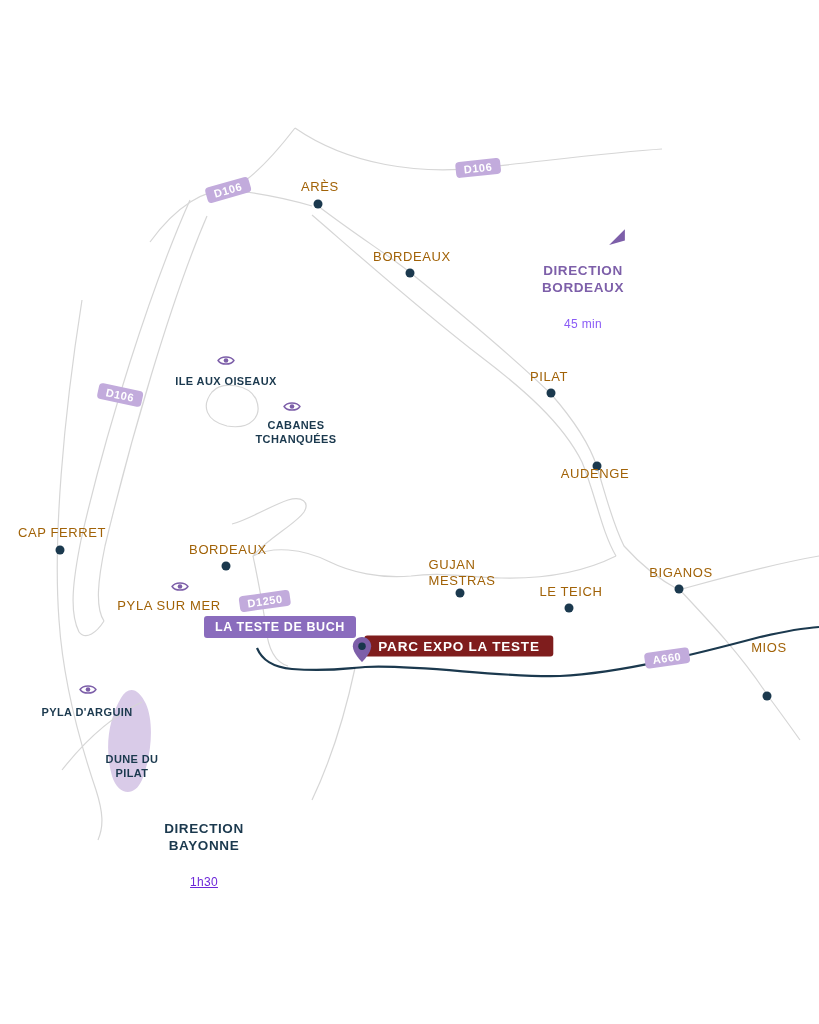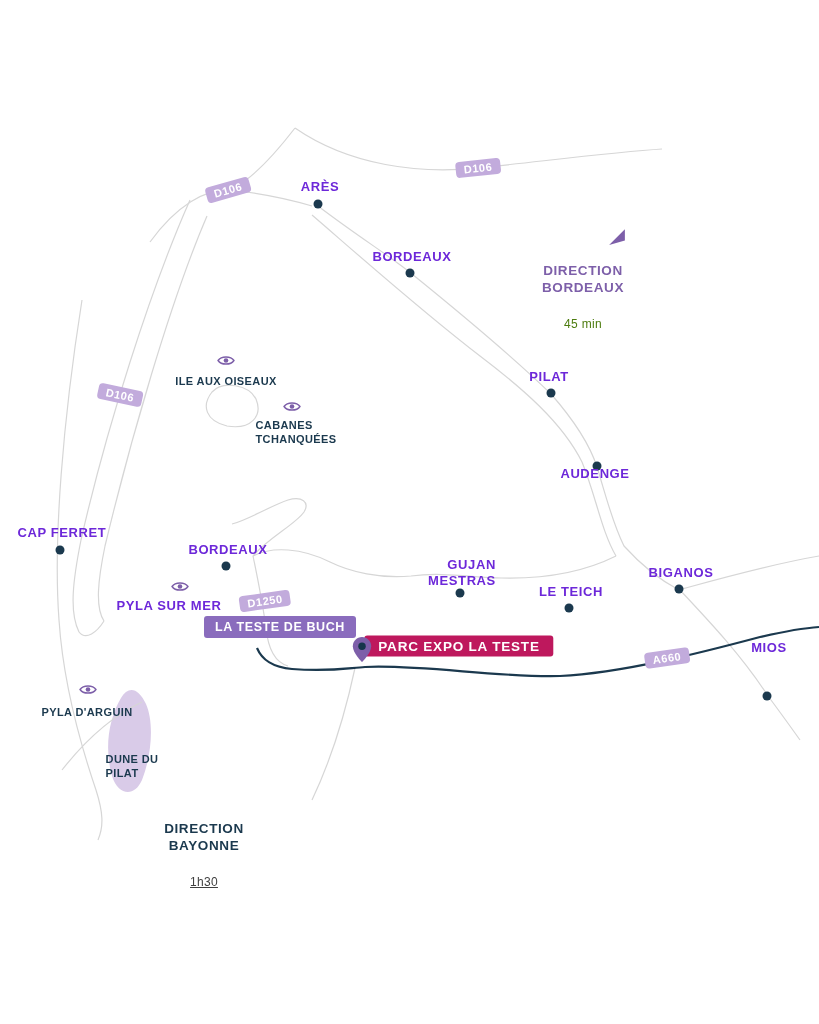--- a/index.html
+++ b/index.html
@@ -11,43 +11,44 @@
     overflow: hidden;
     font-family: "Liberation Sans", sans-serif;
   }
   .lines {
     position: absolute;
     left: 0; top: 0;
   }
   .town-label {
     position: absolute;
     transform: translate(-50%,-50%);
-    color: #6d28d9;
-    font-weight: 700;
+    color: #a16207;
+    font-weight: 400;
     font-size: 13px;
     letter-spacing: 0.6px;
     white-space: pre-line;
-    text-align: right;
+    text-align: left;
     line-height: 1.2;
   }
   .dot {
     position: absolute;
     width: 9px; height: 9px;
     border-radius: 50%;
     background: #1b394e;
     transform: translate(-50%,-50%);
   }
   .poi-label {
     position: absolute;
     transform: translate(-50%,-50%);
     color: #1b394e;
     font-weight: 700;
     font-size: 11px;
     letter-spacing: 0.4px;
     white-space: pre-line;
+    text-align: center;
     line-height: 1.3;
   }
   .eye {
     position: absolute;
     transform: translate(-50%,-50%);
   }
   .road-badge {
     position: absolute;
     background: #c2abdc;
     color: #ffffff;
@@ -67,21 +68,21 @@
     font-size: 12.5px;
     letter-spacing: 0.6px;
     padding: 4px 11px;
     border-radius: 3px;
     white-space: nowrap;
     z-index: 3;
   }
   .venue-badge {
     position: absolute;
     transform: translate(-50%,-50%);
-    background: #be185d;
+    background: #7f1d1d;
     color: #ffffff;
     font-weight: 700;
     font-size: 13.5px;
     letter-spacing: 0.8px;
     padding: 3px 14px;
     border-radius: 3px;
     white-space: nowrap;
     z-index: 3;
   }
   .pin {
@@ -99,22 +100,22 @@
     line-height: 1.25;
   }
   .direction.bordeaux { color: #7d5fa9; }
   .direction.bayonne  { color: #1b394e; }
   .direction .time {
     font-weight: 400;
     font-size: 12px;
     letter-spacing: 0.3px;
     margin-top: 3px;
   }
-  .direction.bordeaux .time { color: #4d7c0f; }
-  .direction.bayonne  .time { color: #404040; text-decoration: underline; }
+  .direction.bordeaux .time { color: #8b5cf6; }
+  .direction.bayonne  .time { color: #6d28d9; text-decoration: underline; }
   .arrow-icon { position: absolute; }
 </style>
 </head>
 <body>
 
 <div class="map">
 
   <svg class="lines" width="819" height="1024" viewBox="0 0 819 1024">
 
     <path d="M121 698 C109 718 104 748 112 776 C118 795 134 798 142 780 C152 754 154 722 146 704 C138 687 128 686 121 698 Z" fill="#d9cbe8" stroke="none"></path>

